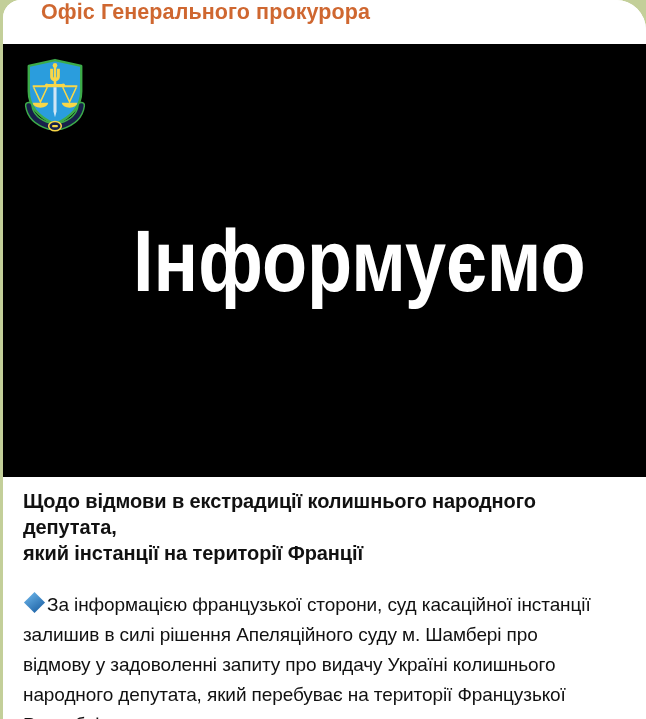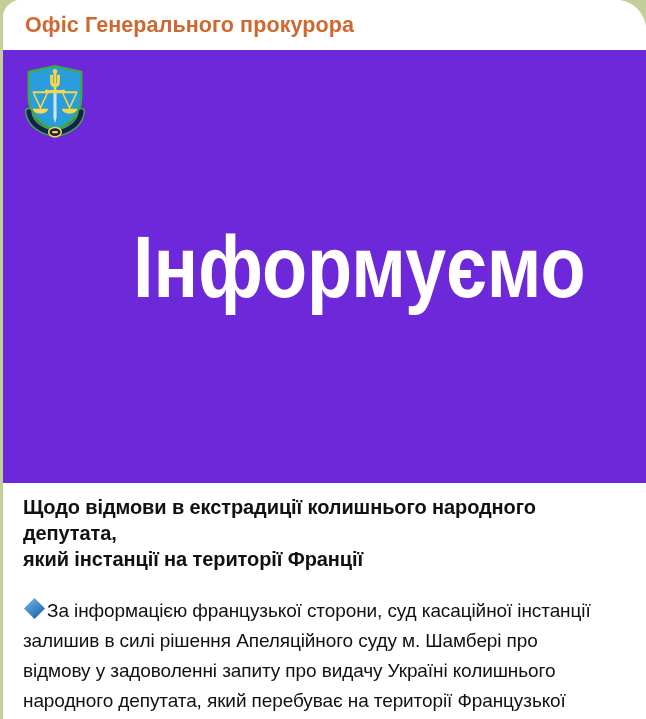--- a/index.html
+++ b/index.html
@@ -9,39 +9,38 @@
     font-family: "Liberation Sans", sans-serif;
   }
   .message-card {
     margin-left: 3px;
     height: 719px;
     background: #ffffff;
     border-radius: 18px 30px 0 0;
     overflow: hidden;
   }
   .channel-header {
-    height: 50px;
+    height: 44px;
     display: flex;
-    align-items: center;
-    padding-left: 22px;
+    padding-left: 38px;
     background: #ffffff;
     cursor: pointer;
   }
   .channel-name {
     color: #cf6730;
     font-size: 21.5px;
     font-weight: bold;
     letter-spacing: 0.1px;
   }
   .photo {
     position: relative;
     margin-left: -3px;
     width: 646px;
     height: 433px;
-    background: #6d28d9;
+    background: #000000;
     display: flex;
     align-items: center;
     cursor: pointer;
   }
   .emblem {
     position: absolute;
     left: 22px;
     top: 13px;
     width: 66px;
     height: 78px;

